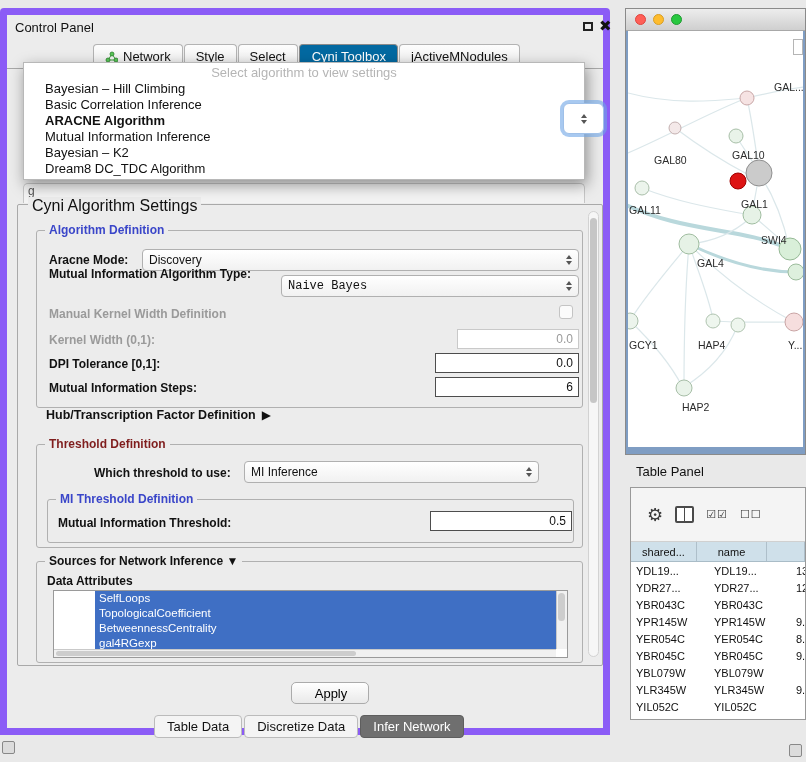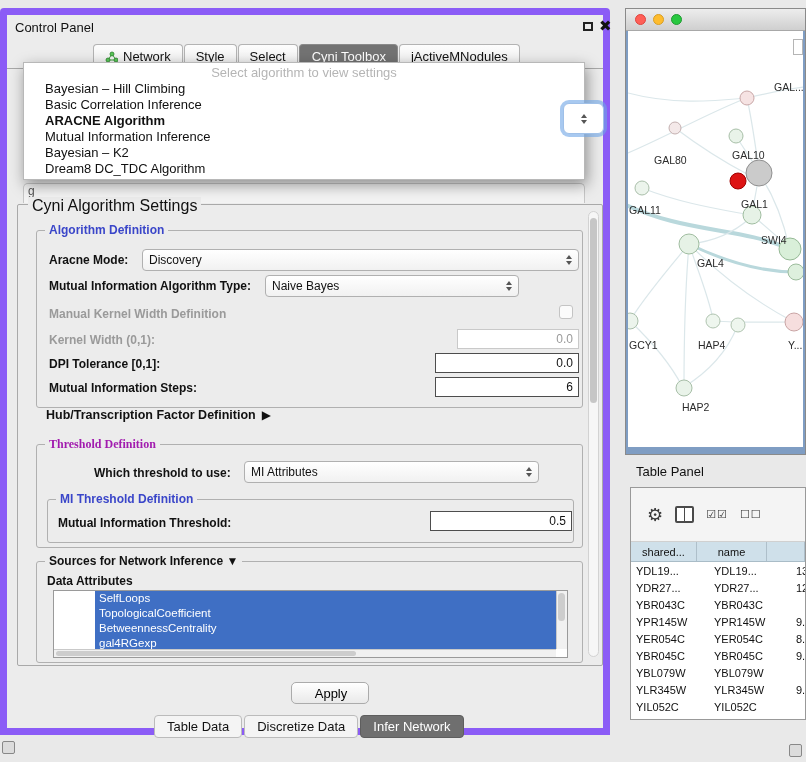--- a/index.html
+++ b/index.html
@@ -6,39 +6,39 @@
   .page{position:relative;width:806px;height:762px;background:#e9e9e9;font-family:"Liberation Sans","DejaVu Sans",sans-serif;overflow:hidden;color:#111;}
 
   
   .cp{position:absolute;left:0;top:8px;width:610px;height:727px;background:#ececec;border:7px solid #8b5cf6;border-radius:4px 4px 0 0;box-sizing:border-box;}
   .cp-title{position:absolute;left:8px;top:5px;font-size:13px;}
   .cp-float{position:absolute;left:576px;top:7px;width:10px;height:9px;border:2px solid #222;box-sizing:border-box;}
   .cp-close{position:absolute;left:592px;top:2px;font-size:15px;font-weight:bold;color:#111;}
 
   .tabbar{position:absolute;left:0;top:28px;width:100%;height:26px;border-bottom:1px solid #a8a8a8;display:flex;align-items:flex-end;padding-left:86px;box-sizing:border-box;}
   .tab{height:23px;padding:0 11px;display:flex;align-items:center;gap:5px;font-size:13px;background:linear-gradient(#fdfdfd,#ececec);border:1px solid #b3b3b3;border-bottom:none;border-radius:4px 4px 0 0;margin-right:1px;}
-  .tab.selected{background:#737373;color:#fff;border-color:#8a8a8a;padding-left:12px;}
+  .tab.selected{background:#0369a1;color:#fff;border-color:#8a8a8a;padding-left:12px;}
 
   
   .fragment{position:absolute;left:16px;top:168px;width:562px;height:20px;border:1px solid #c6c6c6;border-bottom:none;border-radius:5px 5px 0 0;background:#f3f3f3;overflow:hidden;font-size:12px;color:#555;padding-left:4px;box-sizing:border-box;}
 
   
   .popup{position:absolute;left:16px;top:47px;width:560px;background:#fff;border:1px solid #b8b8b8;box-shadow:2px 5px 14px rgba(0,0,0,.4);z-index:20;padding:2px 0;font-size:13px;}
   .popup .ph{color:#b5b5b5;text-align:center;height:16px;line-height:16px;}
   .popup .item{height:16px;line-height:16px;padding-left:21px;white-space:nowrap;}
   .popup .item.bold{font-weight:bold;}
   .focus-combo{position:absolute;left:556px;top:88px;width:41px;height:31px;background:#fff;border:1px solid #9fc0e8;border-radius:6px;box-shadow:0 0 0 3px rgba(110,165,230,.6);z-index:21;display:flex;flex-direction:column;align-items:center;justify-content:center;box-sizing:border-box;}
 
   
   .settings{position:absolute;left:10px;top:189px;width:586px;height:462px;border:1px solid #a9a9a9;border-radius:2px;box-sizing:border-box;}
   .glabel{position:absolute;top:-8px;left:10px;background:#ececec;padding:0 4px;font-size:16px;}
   .tgroup{position:absolute;border:1px solid #b0b0b0;border-radius:3px;box-sizing:border-box;}
   .tlabel{position:absolute;top:-8px;left:8px;background:#ececec;padding:0 4px;font-size:12px;font-weight:bold;white-space:nowrap;}
   .tlabel.blue{color:#3a46c9;}
-  .tlabel.green{color:#a21caf;font-family:Liberation Serif, serif;}
+  .tlabel.green{color:#7f1d1d;}
 
   .algdef{left:18px;top:25px;width:547px;height:178px;}
   .thr{left:18px;top:239px;width:547px;height:104px;}
   .migrp{left:10px;top:54px;width:527px;height:44px;}
   .src{left:18px;top:356px;width:547px;height:102px;}
 
   .lbl{position:absolute;font-size:12px;font-weight:bold;line-height:14px;white-space:nowrap;}
   .lbl.dis{color:#9a9a9a;}
   .combo{position:absolute;height:22px;border:1px solid #b0b0b0;border-radius:4px;background:linear-gradient(#ffffff,#f1f1f1);display:flex;align-items:center;justify-content:space-between;padding:0 6px;font-size:12px;box-sizing:border-box;}
   .arrows{display:flex;flex-direction:column;align-items:center;gap:2px;}
@@ -142,22 +142,22 @@
 
         <span class="lbl" style="left:12px;top:22px;">Aracne Mode:</span>
         <div class="combo" style="left:105px;top:18px;width:437px;">
           <span>Discovery</span>
           <span class="arrows">
               <i class="up"></i>
               <i class="dn"></i>
             </span>
         </div>
 
-        <span class="lbl" style="left:12px;top:48px;">Mutual Information Algorithm Type:</span>
-        <div class="combo" style="left:228px;top:44px;width:254px;">
+        <span class="lbl" style="left:12px;top:36px;">Mutual Information Algorithm Type:</span>
+        <div class="combo" style="left:244px;top:44px;width:298px;font-family:Liberation Mono, monospace;">
           <span>Naive Bayes</span>
           <span class="arrows">
               <i class="up"></i>
               <i class="dn"></i>
             </span>
         </div>
 
         <span class="lbl dis" style="left:12px;top:76px;">Manual Kernel Width Definition</span>
         <span class="cbox" style="right:9px;top:74px;"></span>
 
@@ -180,21 +180,21 @@
       <div class="hub">
         <span>Hub/Transcription Factor Definition</span>
         <span class="arr">▶</span>
       </div>
 
       <div class="tgroup thr">
         <span class="tlabel green">Threshold Definition</span>
 
         <span class="lbl" style="left:57px;top:21px;">Which threshold to use:</span>
         <div class="combo" style="left:207px;top:16px;width:295px;">
-          <span>MI Attributes</span>
+          <span>MI Inference</span>
           <span class="arrows">
               <i class="up"></i>
               <i class="dn"></i>
             </span>
         </div>
 
         <div class="tgroup migrp">
           <span class="tlabel blue">MI Threshold Definition</span>
           <span class="lbl" style="left:10px;top:16px;">Mutual Information Threshold:</span>
           <div class="field" style="left:382px;top:11px;width:142px;">

